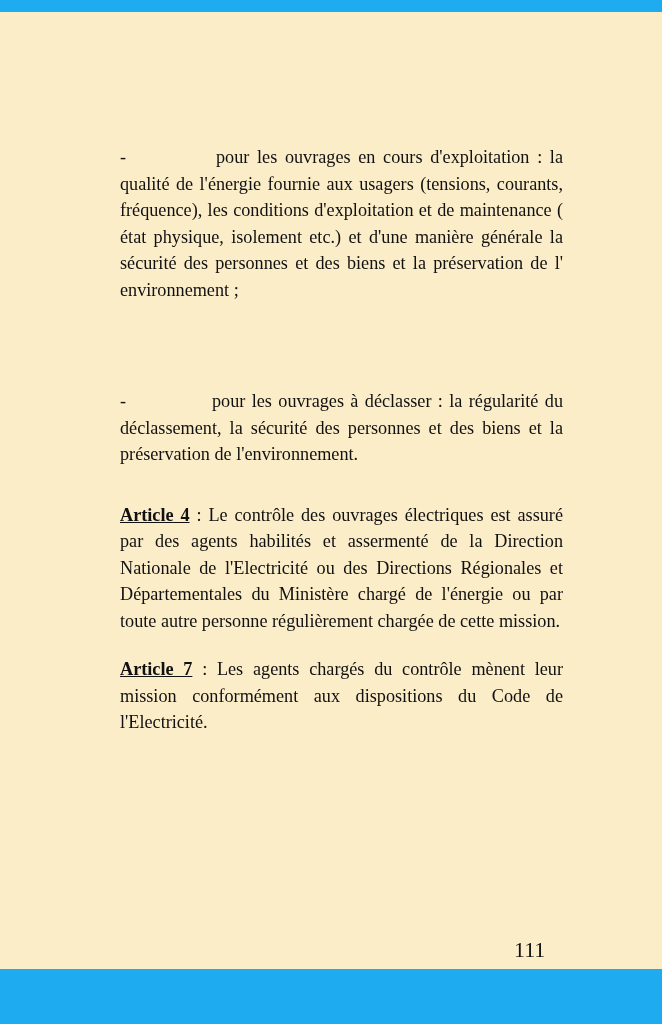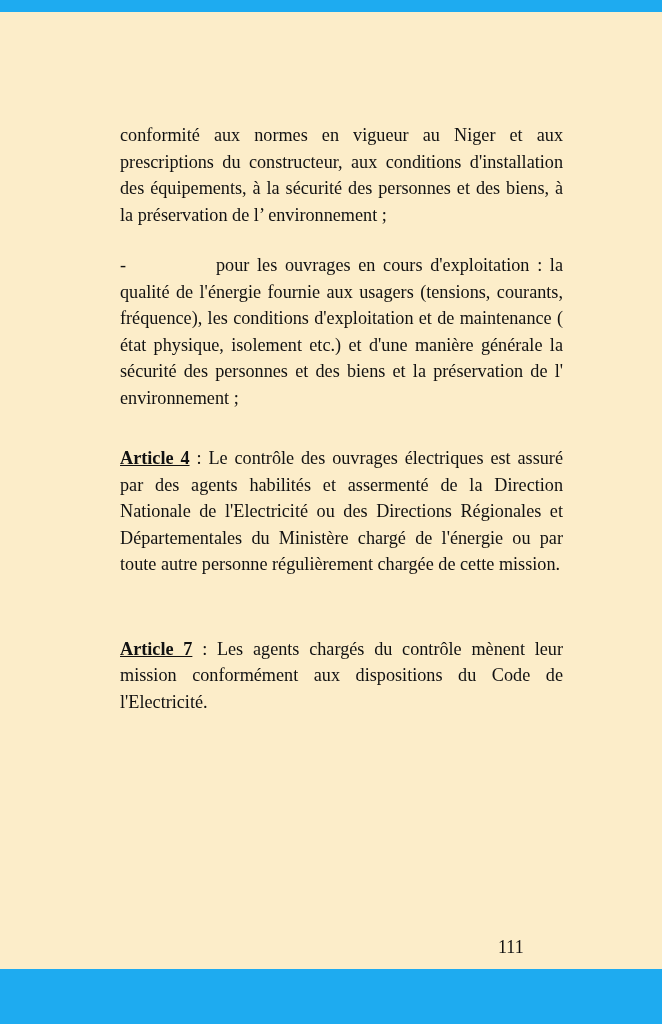--- a/index.html
+++ b/index.html
@@ -4,39 +4,41 @@
 <style>
   html, body { margin:0; padding:0; }
   body { width:662px; height:1024px; background:#fcedc9; position:relative; overflow:hidden;
          font-family:"Liberation Serif", "DejaVu Serif", serif; color:#111; }
   .topbar { position:absolute; left:0; top:0; width:662px; height:12px; background:#1eabf0; }
   .bottombar { position:absolute; left:0; top:969px; width:662px; height:55px; background:#1eabf0; }
   .page { position:absolute; left:120px; top:120px; width:443px; }
   p { margin:0; font-size:18.2px; line-height:26.5px; text-align:justify; }
   .b { font-weight:bold; text-decoration:underline; }
   .dash { display:inline-block; width:96px; }
-  .pnum { position:absolute; left:498px; top:937px; font-size:18px; }
+  .pnum { position:absolute; left:514px; top:937px; font-size:22px; }
 </style>
 </head>
 <body>
 
 <div class="topbar"></div>
 
 <div class="page">
-  <p style="margin-top:2px;">conformité aux normes en vigueur au Niger et aux prescriptions du constructeur, aux conditions d'installation des équipements, à la sécurité des personnes et des biens, à la préservation de l’ environnement ;</p>
 
   <p style="margin-top:24px;">
     <span class="dash">-</span><span>pour les ouvrages en cours d'exploitation : la qualité de l'énergie fournie aux usagers (tensions, courants, fréquence), les conditions d'exploitation et de maintenance ( état physique, isolement etc.) et d'une manière générale la sécurité des personnes et des biens et la préservation de l' environnement ;</span>
   </p>
 
+  <p style="margin-top:85px;">
+    <span class="dash" style="width:92px;">-</span><span>pour les ouvrages à déclasser : la régularité du déclassement, la sécurité des personnes et des biens et la préservation de l'environnement.</span>
+  </p>
 
   <p style="margin-top:34px;">
     <span class="b">Article 4</span><span> : Le contrôle des ouvrages électriques est assuré par des agents habilités et assermenté de la Direction Nationale de l'Electricité ou des Directions Régionales et Départementales du Ministère chargé de l'énergie ou par toute autre personne régulièrement chargée de cette mission.</span>
   </p>
 
-  <p style="margin-top:58px;">
+  <p style="margin-top:22px;">
     <span class="b">Article 7</span><span> : Les agents chargés du contrôle mènent leur mission conformément aux dispositions  du Code de l'Electricité.</span>
   </p>
 </div>
 
 <div class="pnum">111</div>
 
 <div class="bottombar"></div>
 
 </body></html>

